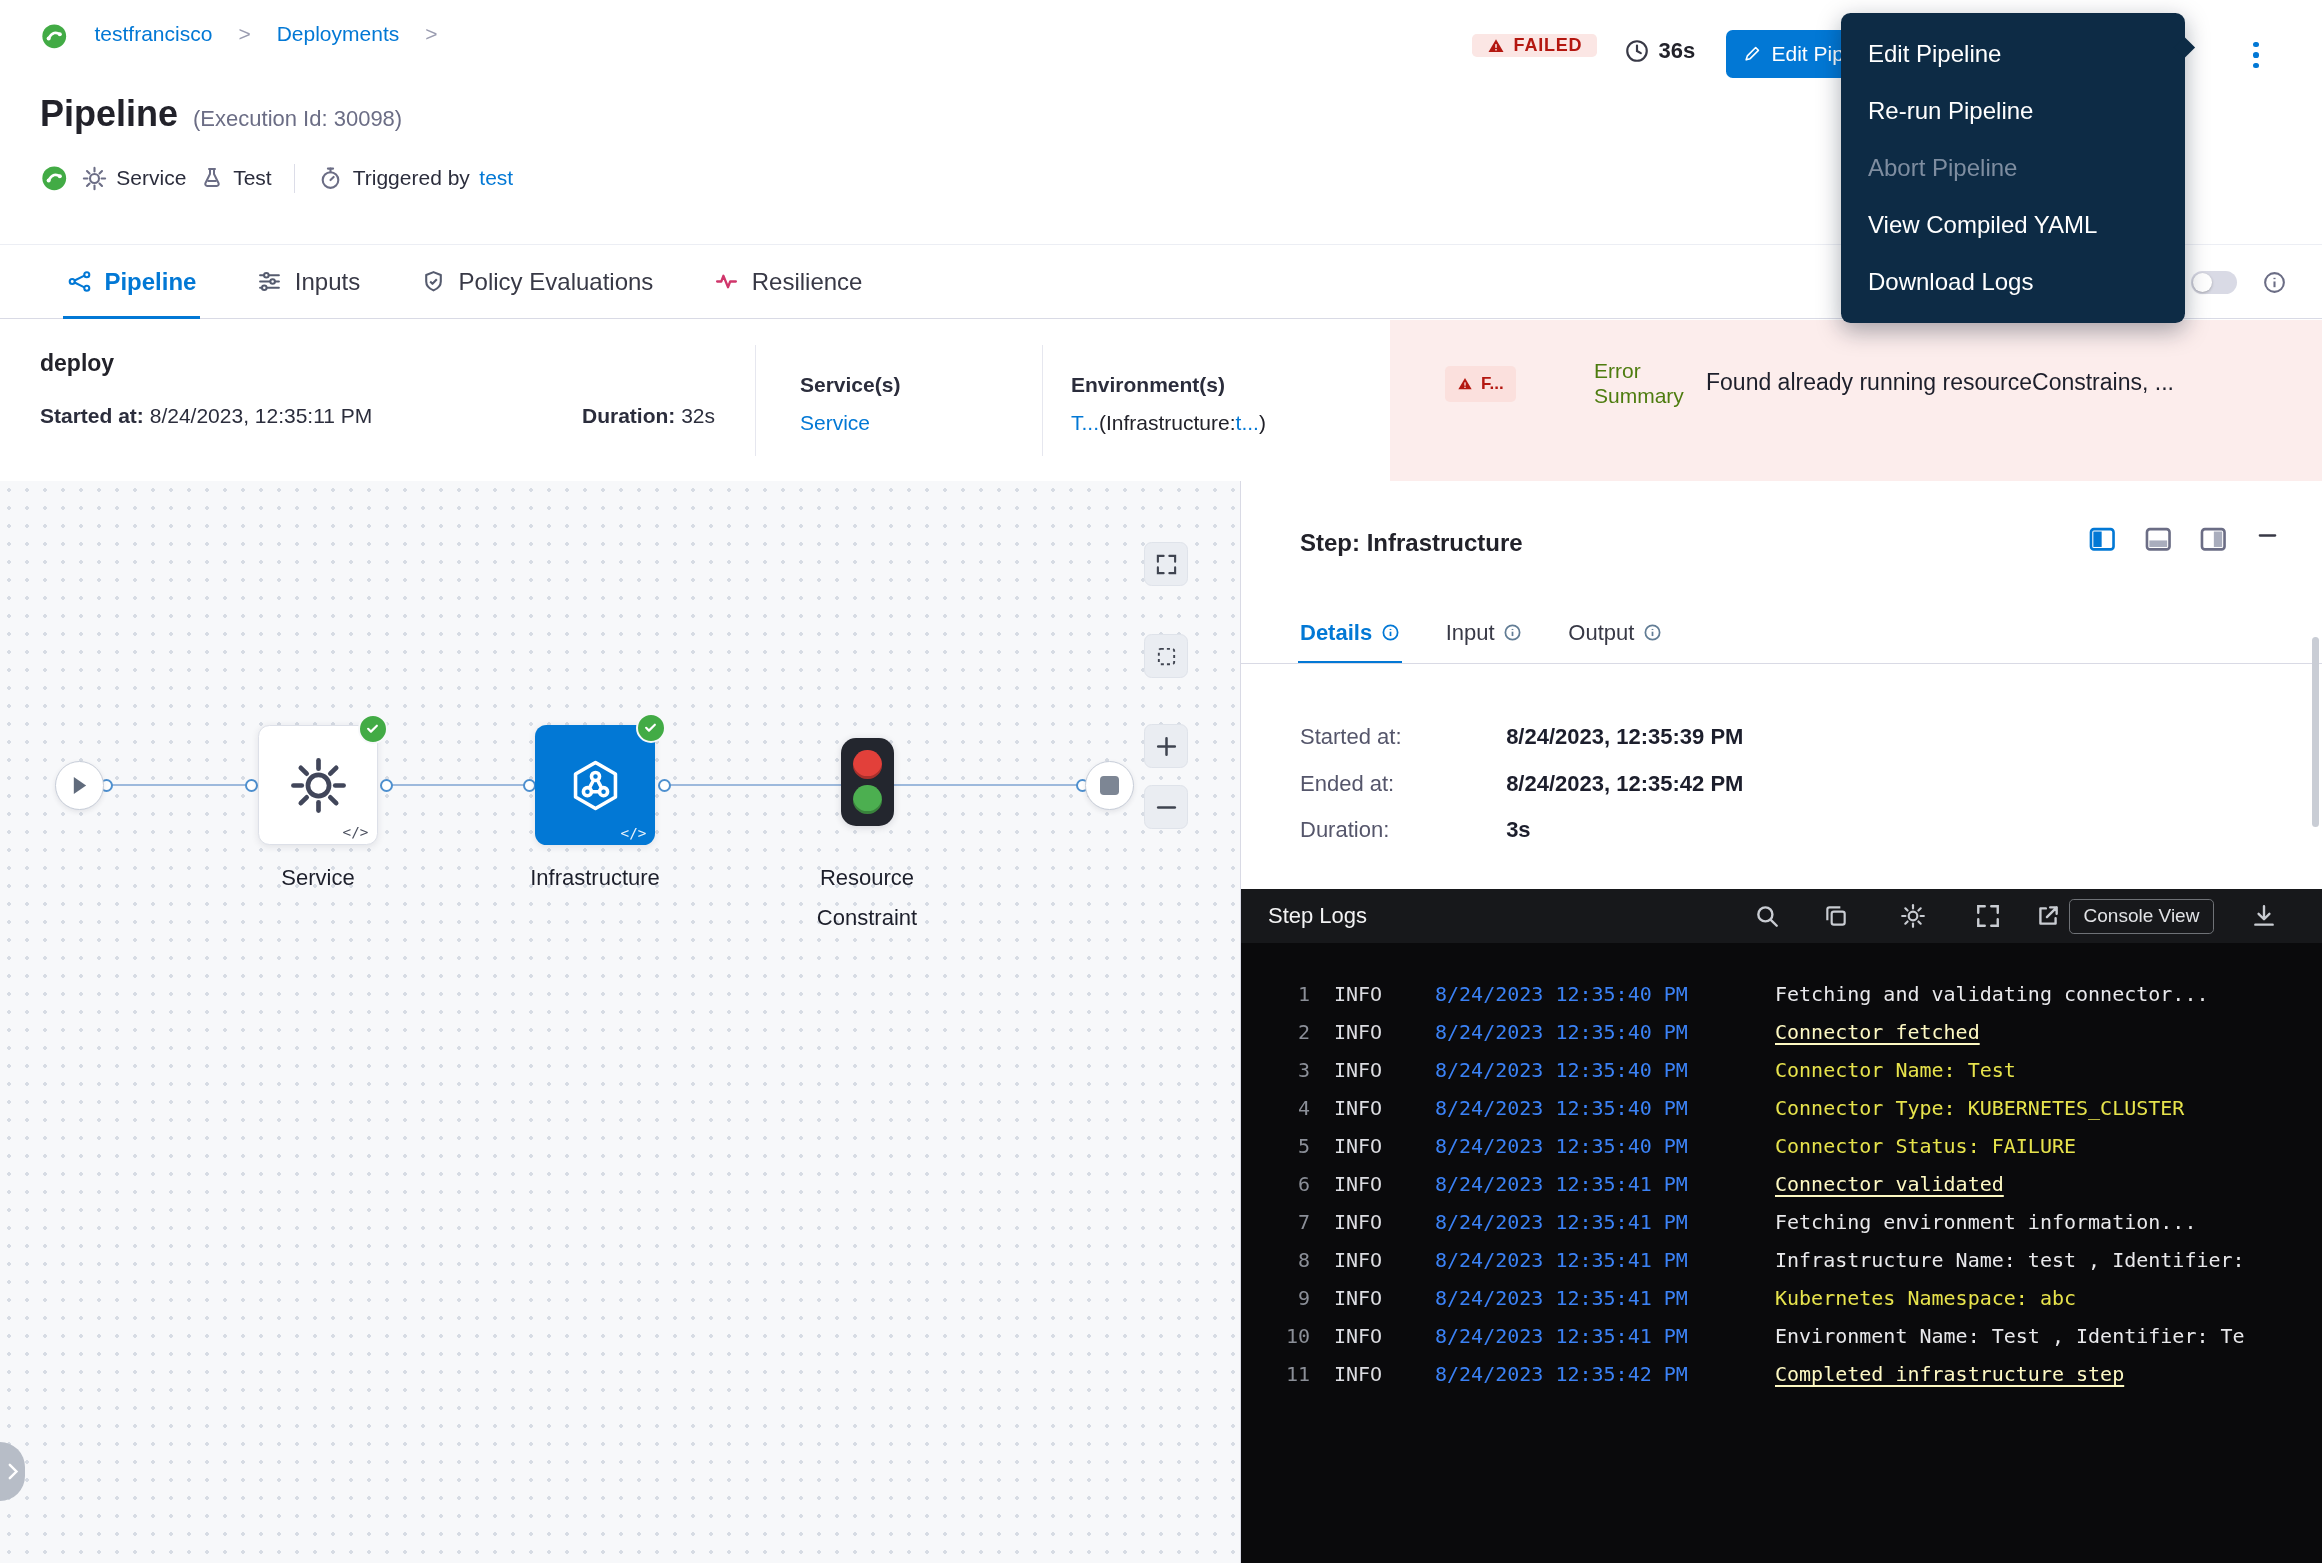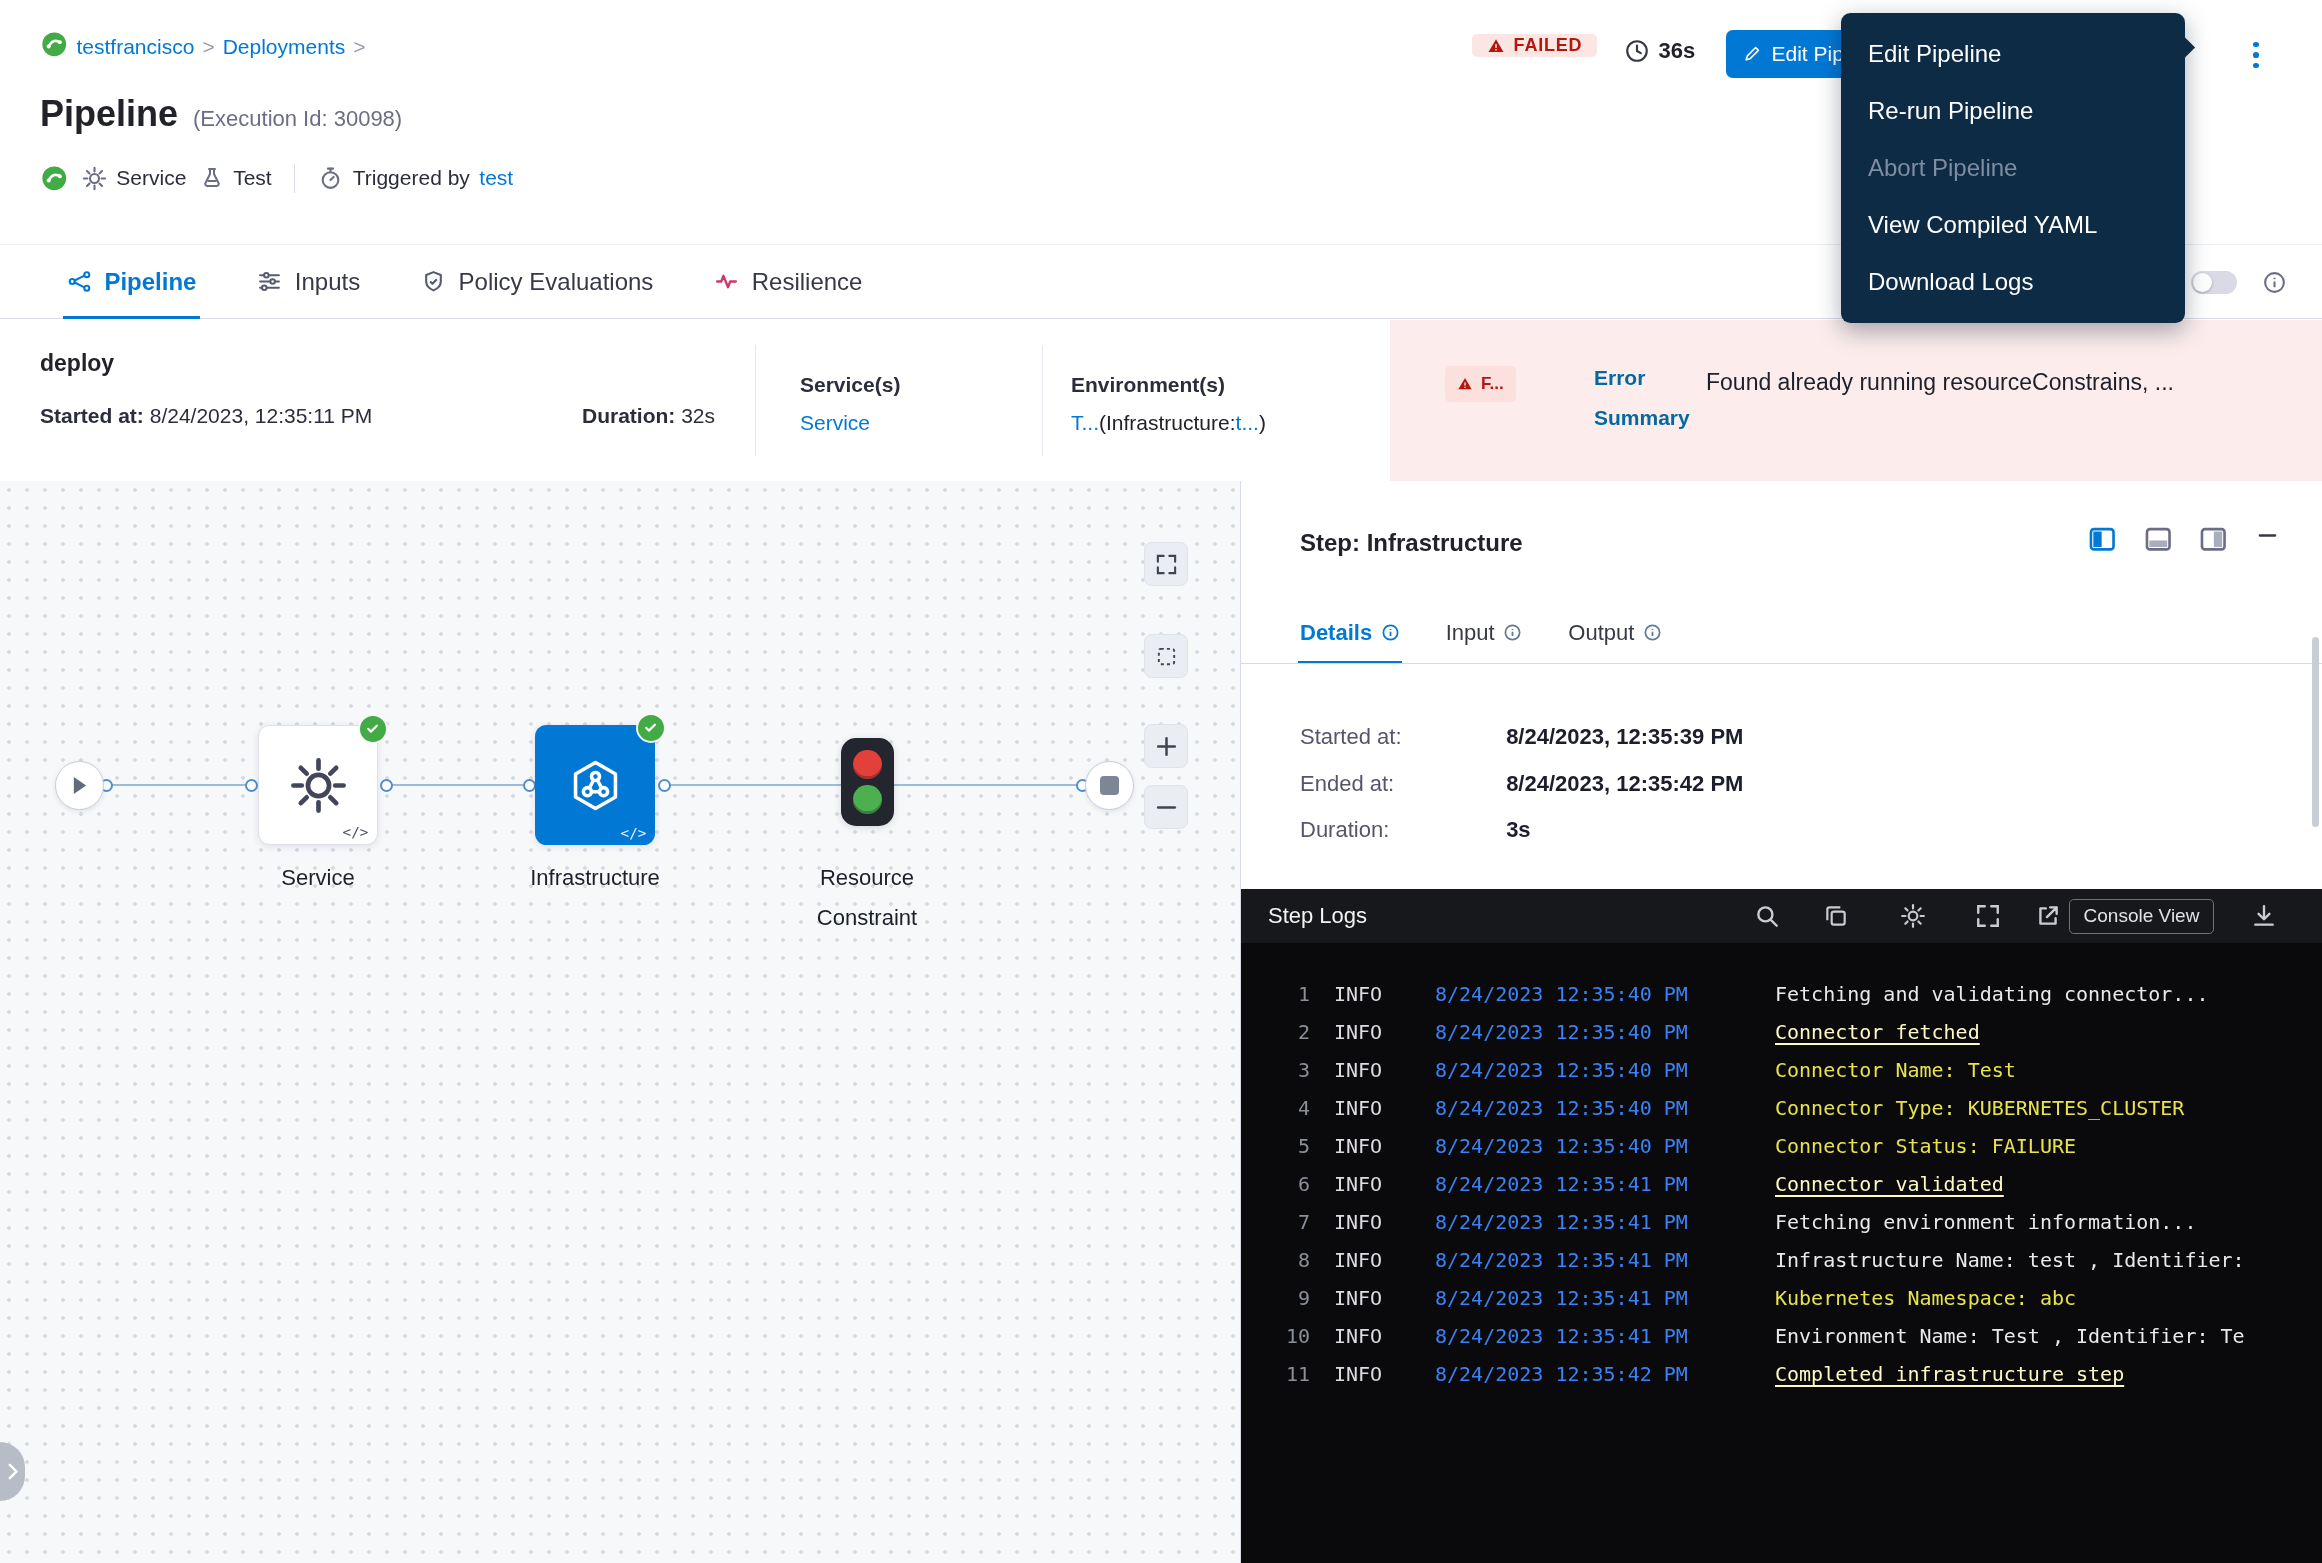--- a/index.html
+++ b/index.html
@@ -3,21 +3,21 @@
 <meta charset="utf-8">
 <style>
   *{margin:0;padding:0;box-sizing:border-box}
   html,body{width:2323px;height:1564px;overflow:hidden;background:#fff;
     font-family:"Liberation Sans",sans-serif;color:#22222a}
   .page{position:relative;width:2323px;height:1564px;overflow:hidden}
   svg{display:block}
 
   
   .hdr{position:absolute;left:0;top:0;width:2323px;height:244px;background:#fff}
-  .crumbs{position:absolute;left:40px;top:30px;display:flex;align-items:flex-end;gap:8px;font-size:21px}
+  .crumbs{position:absolute;left:40px;top:22px;display:flex;align-items:flex-start;gap:26px;font-size:21px}
   .crumbs a{color:#0278D5;text-decoration:none;cursor:pointer}
   .crumb-sep{color:#9a9cb0;font-size:21px}
   .title-row{position:absolute;left:40px;top:93px;display:flex;align-items:baseline;gap:15px}
   .title-row h1{font-size:36px;font-weight:700;color:#22222a}
   .exec-id{font-size:22px;color:#6b6d85}
   .meta-row{position:absolute;left:40px;top:164px;display:flex;align-items:center;gap:13.3px;font-size:21px;color:#2b2d3c}
   .meta-group{display:flex;align-items:center;gap:9.5px}
   .meta-div{width:1px;height:28.5px;background:#dcdde8;margin:0 9.5px}
   .link-blue{color:#0278D5;cursor:pointer}
 
@@ -57,21 +57,21 @@
   .dep-name{position:absolute;left:40px;top:30px;font-size:23px;font-weight:700}
   .sum-line{position:absolute;font-size:21px;color:#2b2d3c}
   .sum-label{font-weight:600}
   .divv{position:absolute;top:25px;bottom:25px;width:1px;background:#e6e7ef}
   .blk-label{position:absolute;font-size:21px;font-weight:600;color:#2b2d3c}
   .blk-value{position:absolute;font-size:21px}
   .error-area{position:absolute;left:1390px;top:0;right:0;bottom:0;background:#FCEDEC}
   .err-badge{position:absolute;left:55px;top:46px;height:36px;display:flex;align-items:center;gap:7.6px;
     background:#FBE0DD;border-radius:4.8px;padding:0 12.4px}
   .err-badge span{font-size:17px;font-weight:700;color:#B41710}
-  .err-label{position:absolute;left:204px;top:38px;width:100px;font-size:21px;font-weight:700;color:#0369a1;line-height:40px}
+  .err-label{position:absolute;left:204px;top:38px;width:100px;font-size:21px;font-weight:400;color:#4d7c0f;line-height:25px}
   .err-msg{position:absolute;left:316px;top:49px;right:19px;font-size:23px;color:#1d1f2b;white-space:nowrap;overflow:hidden}
 
   
   .canvas{position:absolute;left:0;top:481px;width:1240px;height:1082px;background-color:#f7f8fa;
     background-image:radial-gradient(#d7dce4 1.6px,transparent 1.6px);background-size:18px 18px;overflow:hidden}
   .edge{position:absolute;top:303px;height:1.9px;background:#9db9dc}
   .port{position:absolute;top:298px;width:13.3px;height:13.3px;border-radius:50%;background:#fff;border:2.4px solid #4e90cf}
   .play-node{position:absolute;left:55px;top:280px;width:49px;height:49px;border-radius:50%;background:#fff;
     border:1.4px solid #c7cdd8;box-shadow:0 1.9px 5.7px rgba(40,41,61,.10);display:flex;align-items:center;justify-content:center;cursor:pointer}
   .end-node{position:absolute;left:1085px;top:280px;width:49px;height:49px;border-radius:50%;background:#fff;

